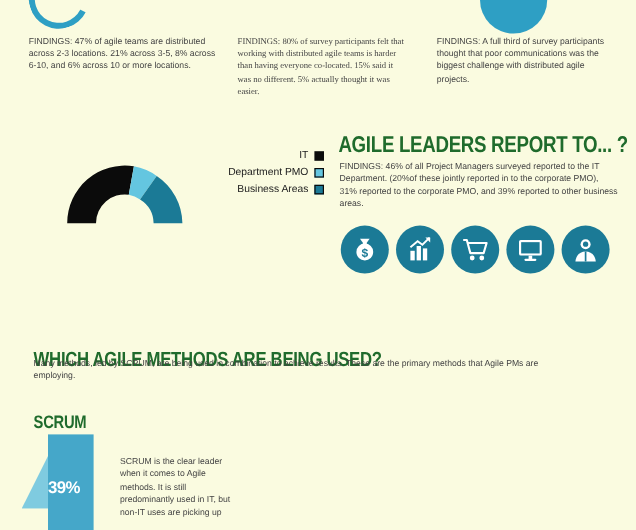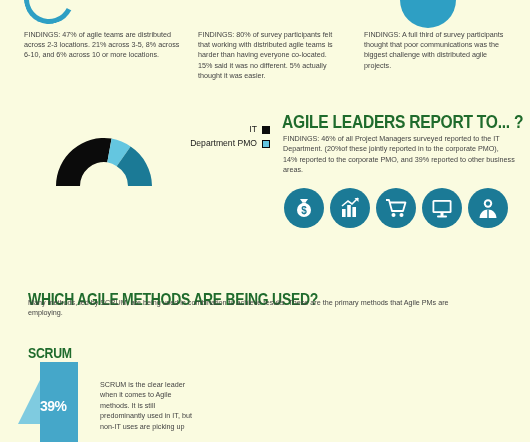--- a/index.html
+++ b/index.html
@@ -15,21 +15,21 @@
   
   .top-shape{position:absolute;top:0;}
   #arc-left{left:24px;top:-26px;width:40px;height:40px;border-radius:50%;
             border:5px solid #2E9FC4;border-top-color:transparent;border-right-color:transparent;
             transform:rotate(-18deg);}
   #circle-right{left:400px;top:-28px;width:56px;height:56px;border-radius:50%;background:#2E9FC4;}
 
   
   .findings{position:absolute;top:30px;font-size:7.2px;line-height:1.42;color:#444;}
   #find-1{left:24px;width:160px;}
-  #find-2{left:198px;width:140px;}
+  #find-2{left:198px;width:140px;font-family:Liberation Serif, serif;}
   #find-3{left:364px;width:150px;}
 
   
   #donut-wrap{position:absolute;left:52px;top:128px;width:104px;height:60px;}
   #donut-svg{display:block;}
 
   
   #legend{position:absolute;left:148px;top:124px;width:122px;}
   .legend-row{display:flex;align-items:flex-end;justify-content:flex-end;gap:5px;margin-bottom:4px;}
   .legend-label{font-size:8.6px;color:#1b1b1b;}
@@ -93,24 +93,28 @@
 
   <div id="legend">
     <div class="legend-row">
       <span class="legend-label">IT</span>
       <span class="legend-swatch sw-it"></span>
     </div>
     <div class="legend-row">
       <span class="legend-label">Department PMO</span>
       <span class="legend-swatch sw-pmo"></span>
     </div>
+    <div class="legend-row">
+      <span class="legend-label">Business Areas</span>
+      <span class="legend-swatch sw-ba"></span>
+    </div>
   </div>
 
   <div class="head-green" id="head-leaders">AGILE LEADERS REPORT TO... ?</div>
-  <div id="leaders-body">FINDINGS: 46% of all Project Managers surveyed reported to the IT Department. (20%of these jointly reported in to the corporate PMO), 14% reported to the corporate PMO, and 39% reported to other business areas.</div>
+  <div id="leaders-body">FINDINGS: 46% of all Project Managers surveyed reported to the IT Department. (20%of these jointly reported in to the corporate PMO), 31% reported to the corporate PMO, and 39% reported to other business areas.</div>
 
   <div id="icon-row">
     <div class="icon-circle">
       <svg width="24" height="24" viewBox="0 0 24 24">
         <path d="M8 3 L16 3 L13.5 6.5 L10.5 6.5 Z" fill="#FFFFFF"></path>
         <ellipse cx="12" cy="14" rx="7" ry="7" fill="#FFFFFF"></ellipse>
         <path d="M10.5 6.5 L13.5 6.5 L14 8 L10 8 Z" fill="#FFFFFF"></path>
         <text x="12" y="18" font-size="10" font-weight="bold" text-anchor="middle" fill="#1B7A96" font-family="Liberation Sans, sans-serif">$</text>
       </svg>
     </div>

